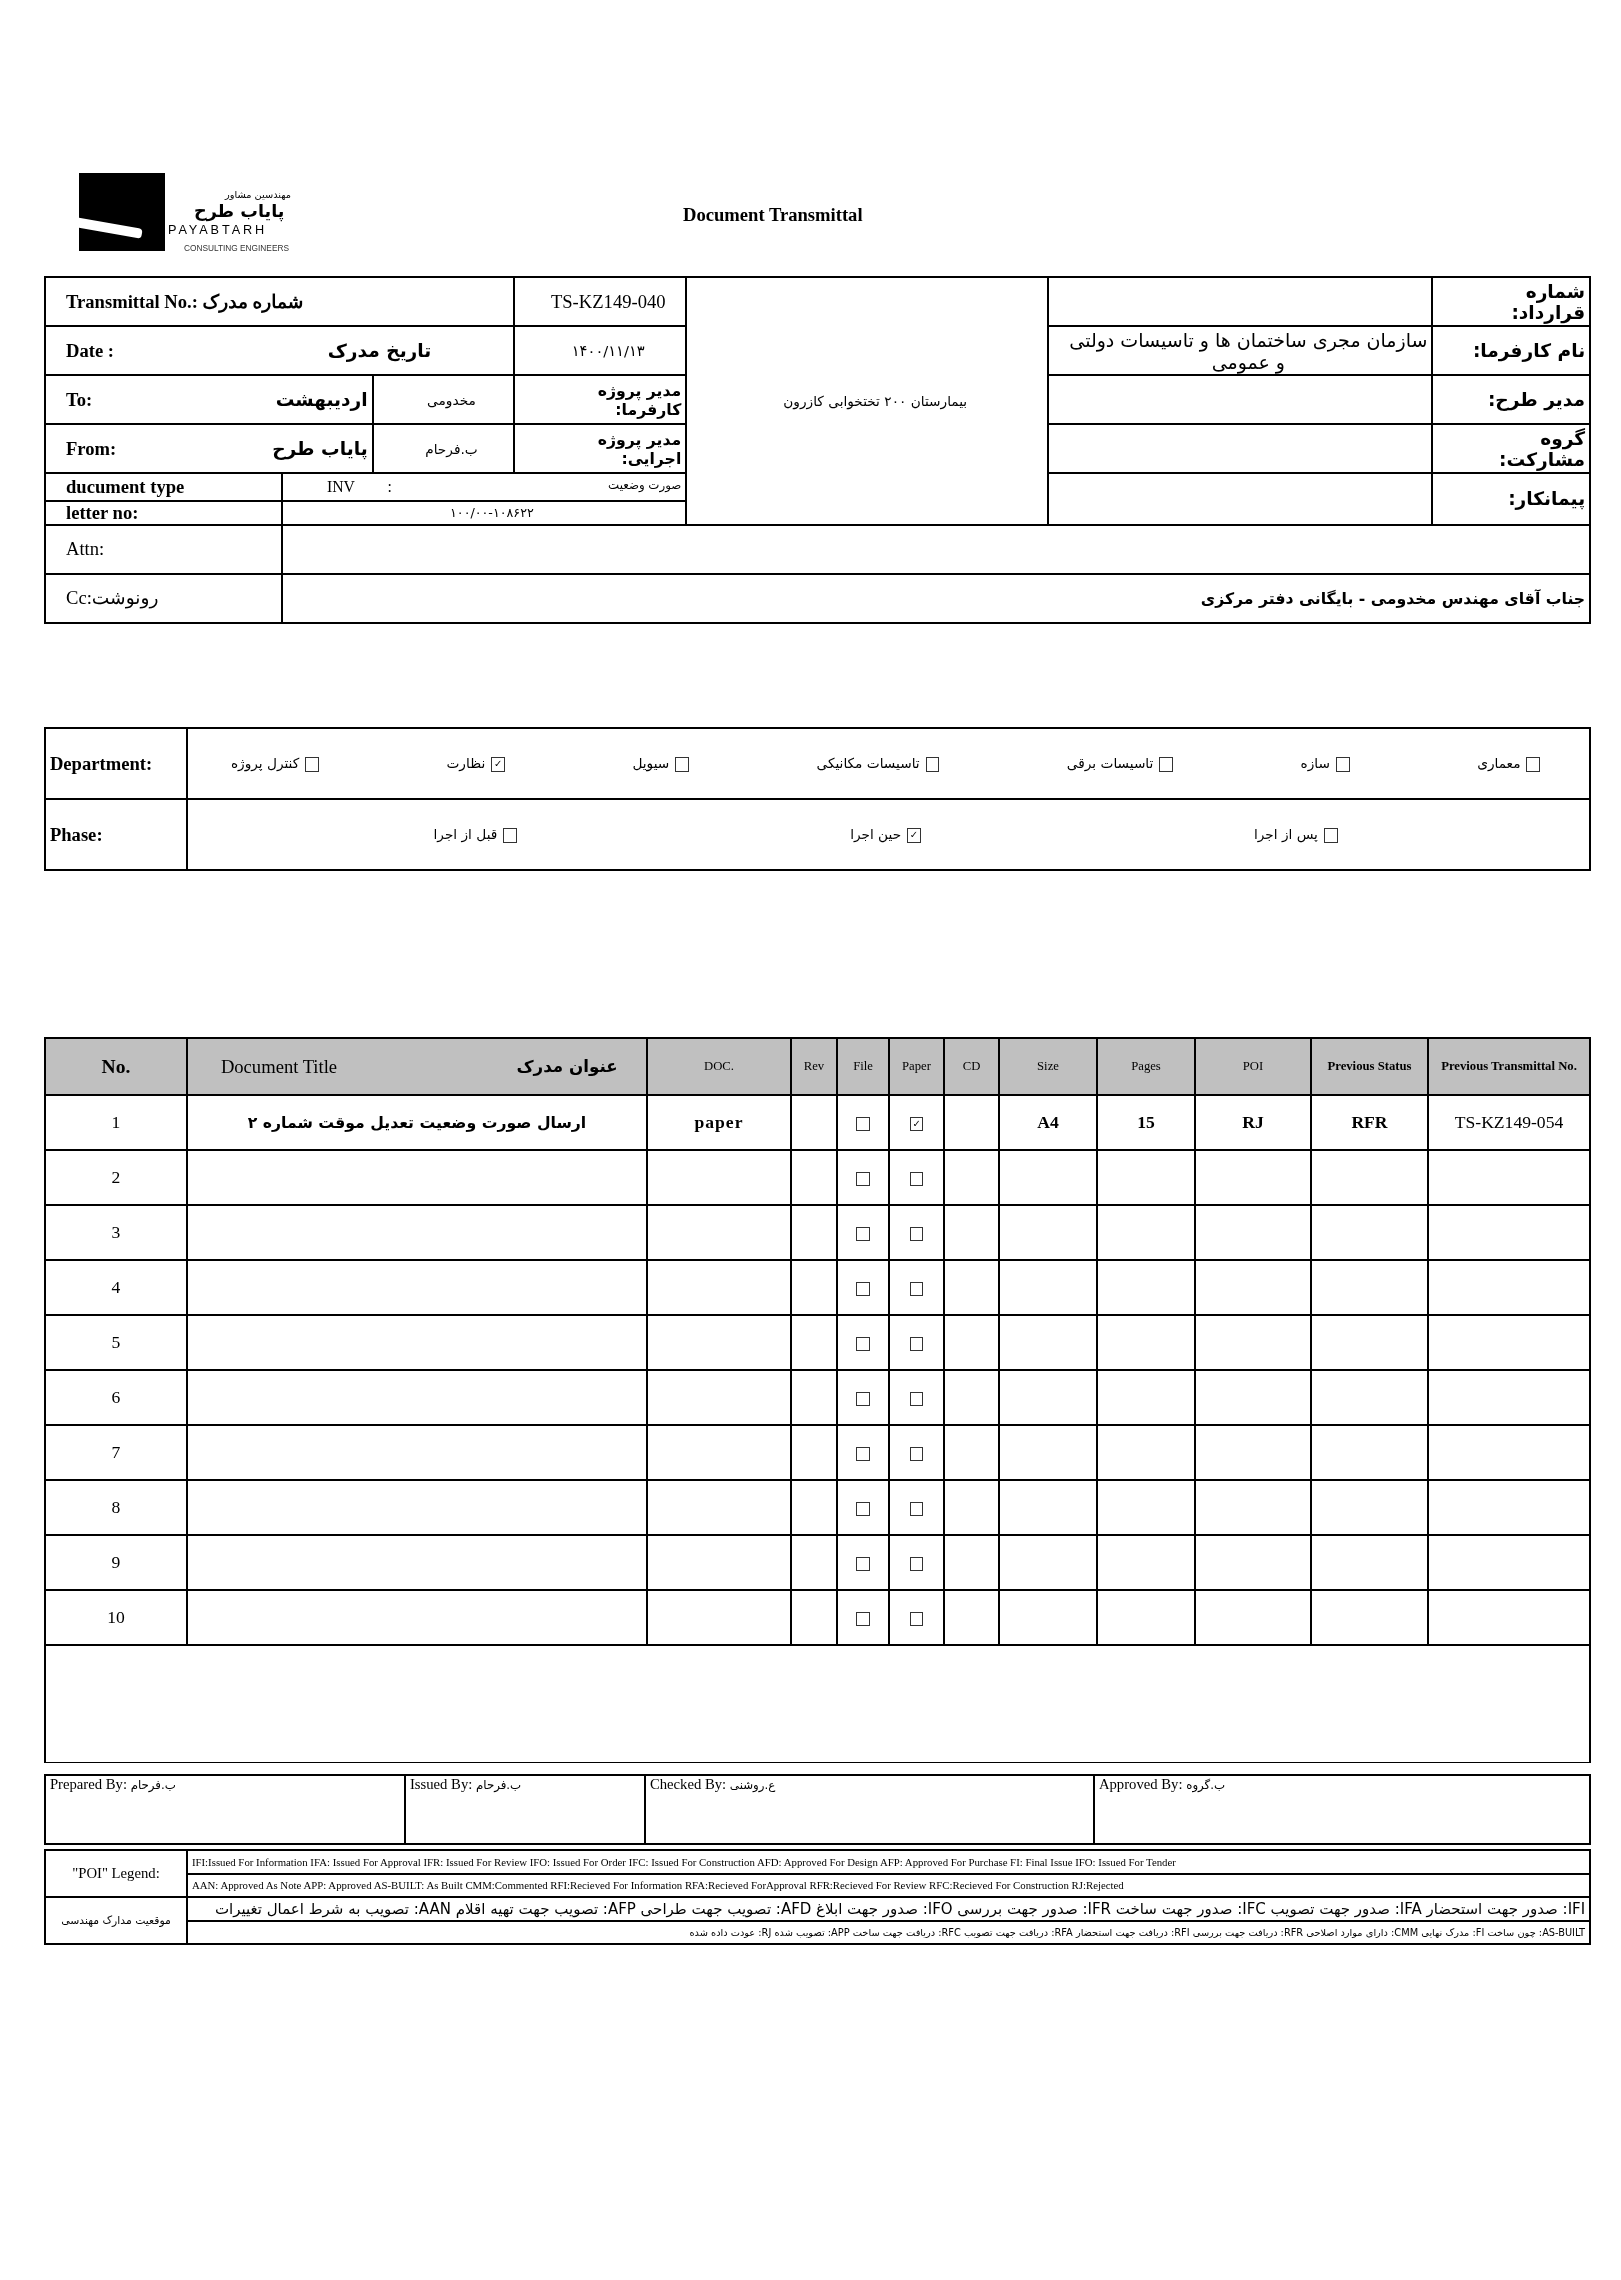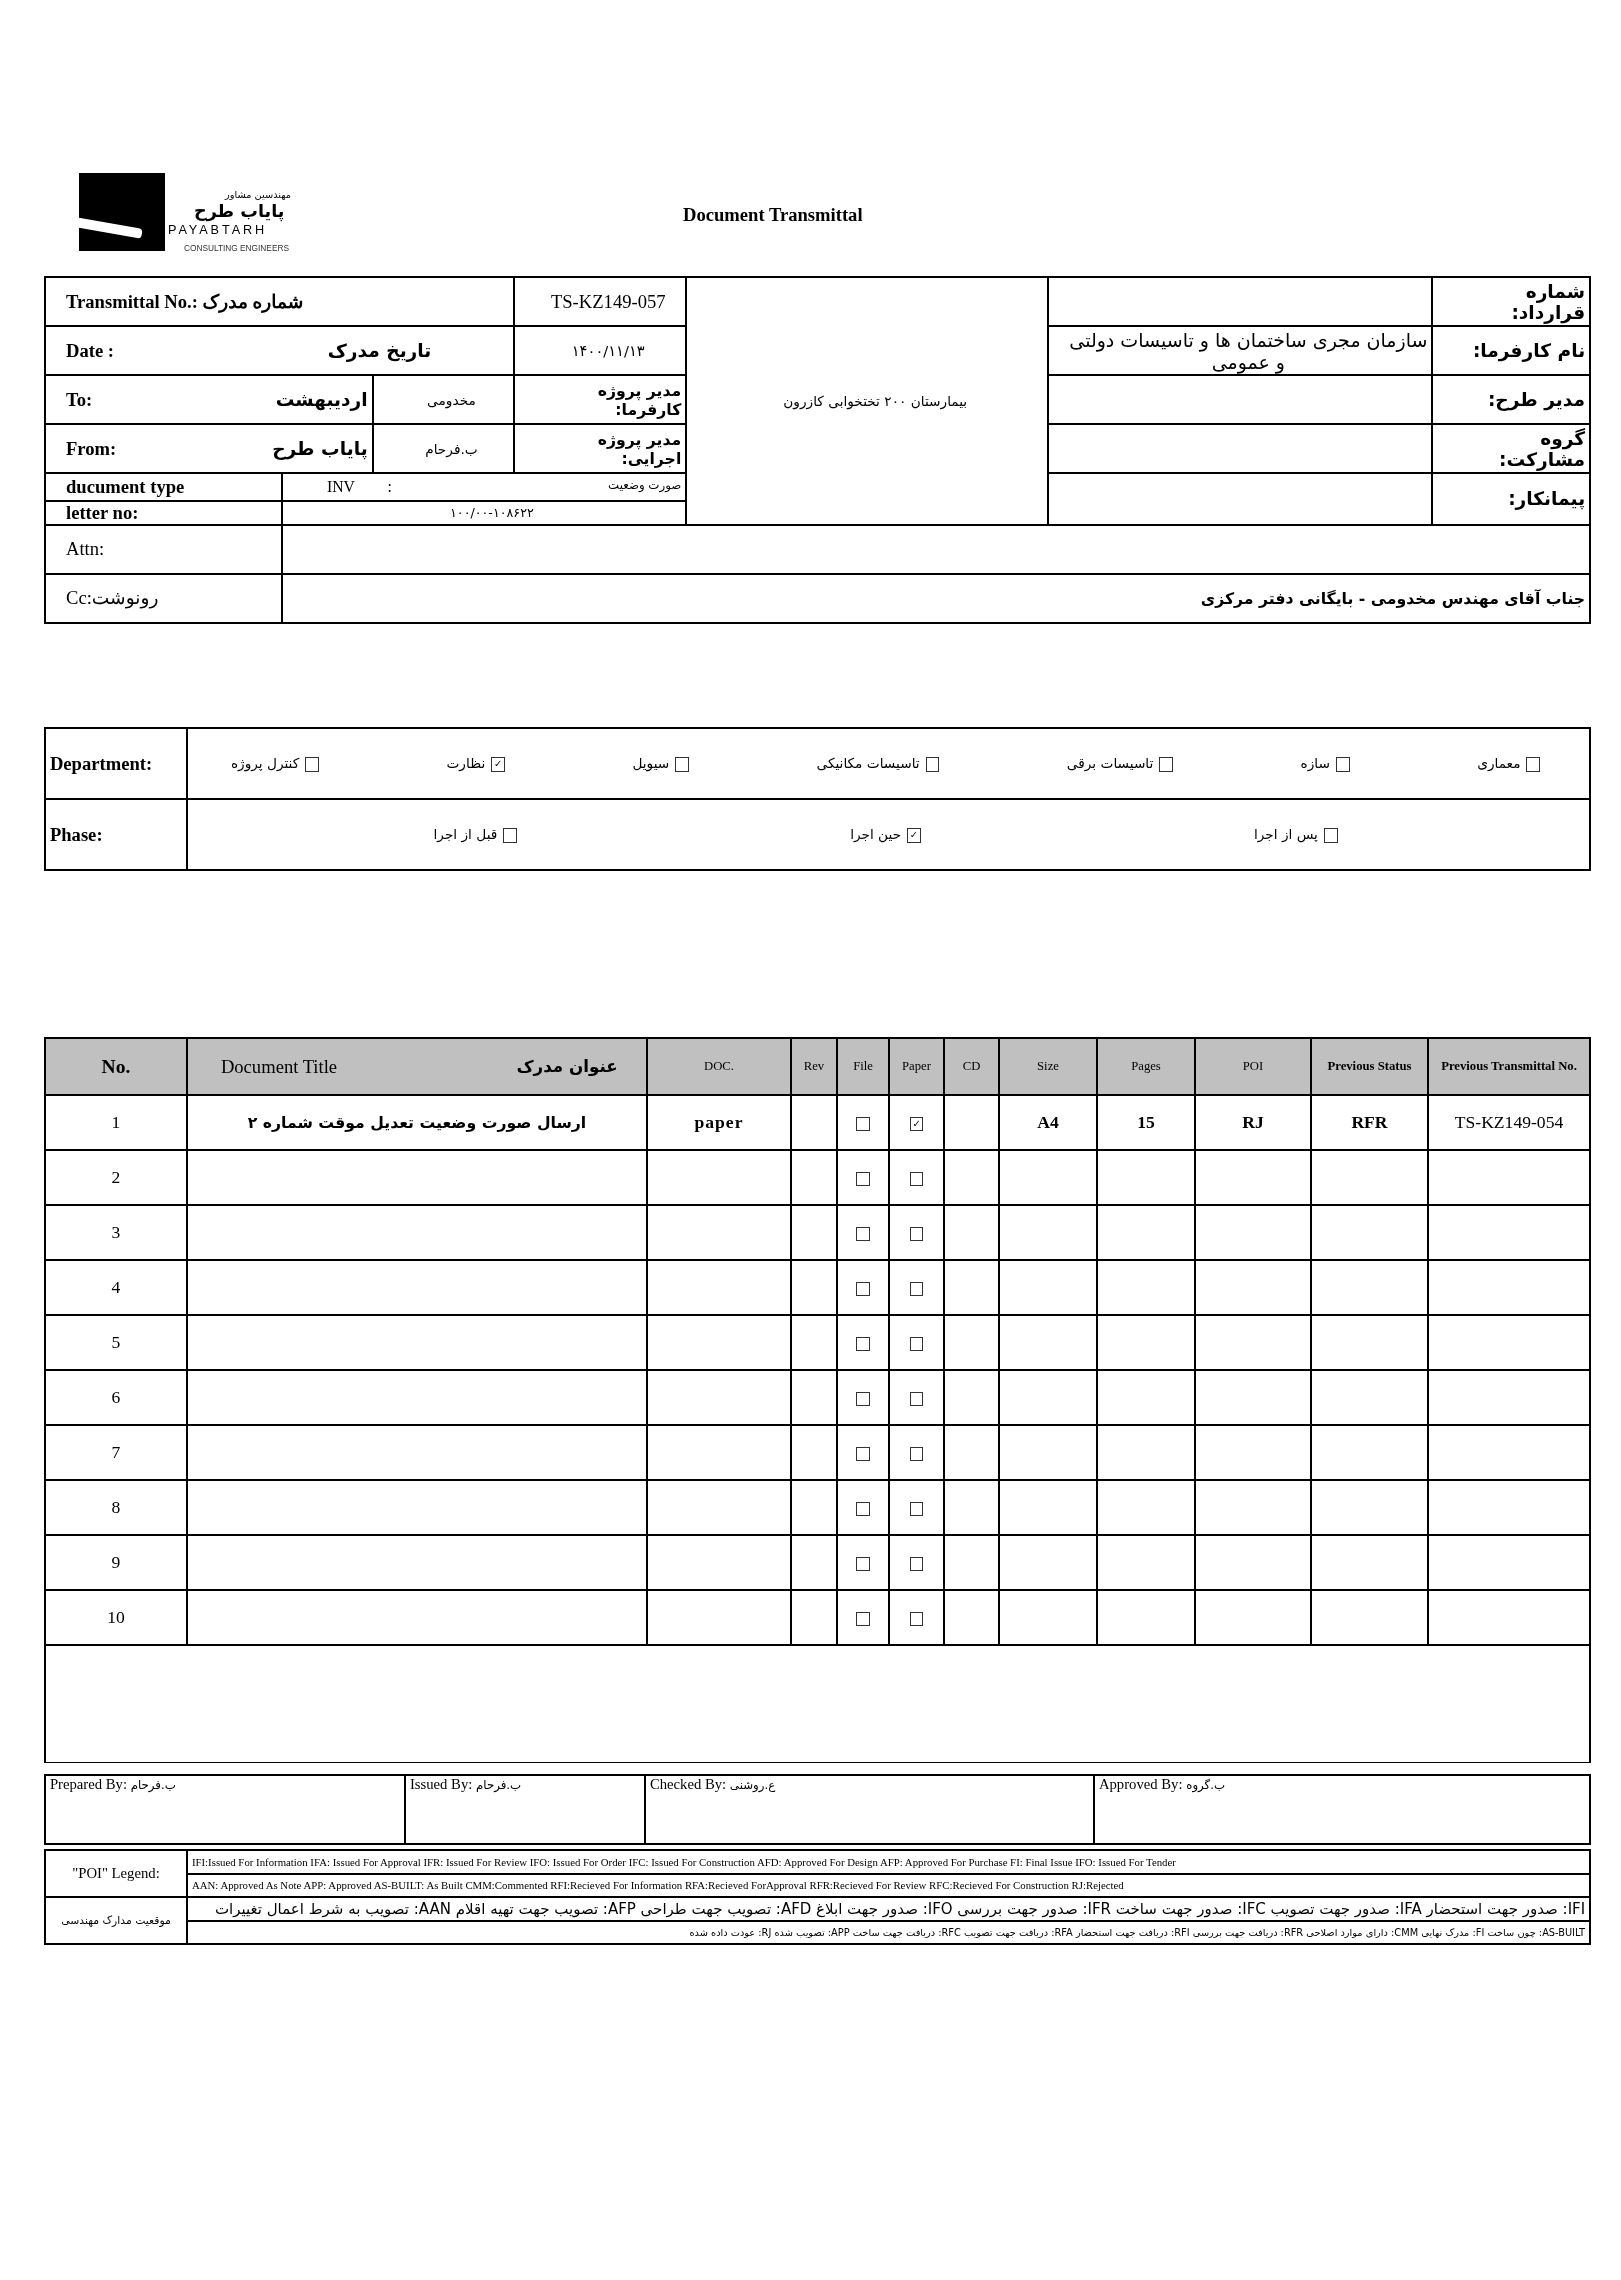--- a/index.html
+++ b/index.html
@@ -53,21 +53,21 @@
       <col style="width:106px">
       <col style="width:152px">
       <col style="width:184px">
       <col style="width:408px">
       <col style="width:431px">
       <col style="width:165px">
   </colgroup>
   <tbody>
       <tr>
     <td colspan="3" class="b">Transmittal No.: شماره مدرک</td>
-    <td style="text-align:center">TS-KZ149-057</td>
+    <td style="text-align:center">TS-KZ149-040</td>
     <td rowspan="6" class="fa" style="text-align:center;font-size:13.7px">بیمارستان ۲۰۰ تختخوابی کازرون</td>
     <td></td>
     <td class="fa b">شماره قرارداد:</td>
   </tr>
   <tr>
     <td colspan="3">
       <span class="b">Date :</span>
       <span class="fa b" style="float:right;margin-right:78px">تاریخ مدرک</span>
     </td>
     <td class="fa" style="text-align:center;font-size:14.7px">۱۴۰۰/۱۱/۱۳</td>

